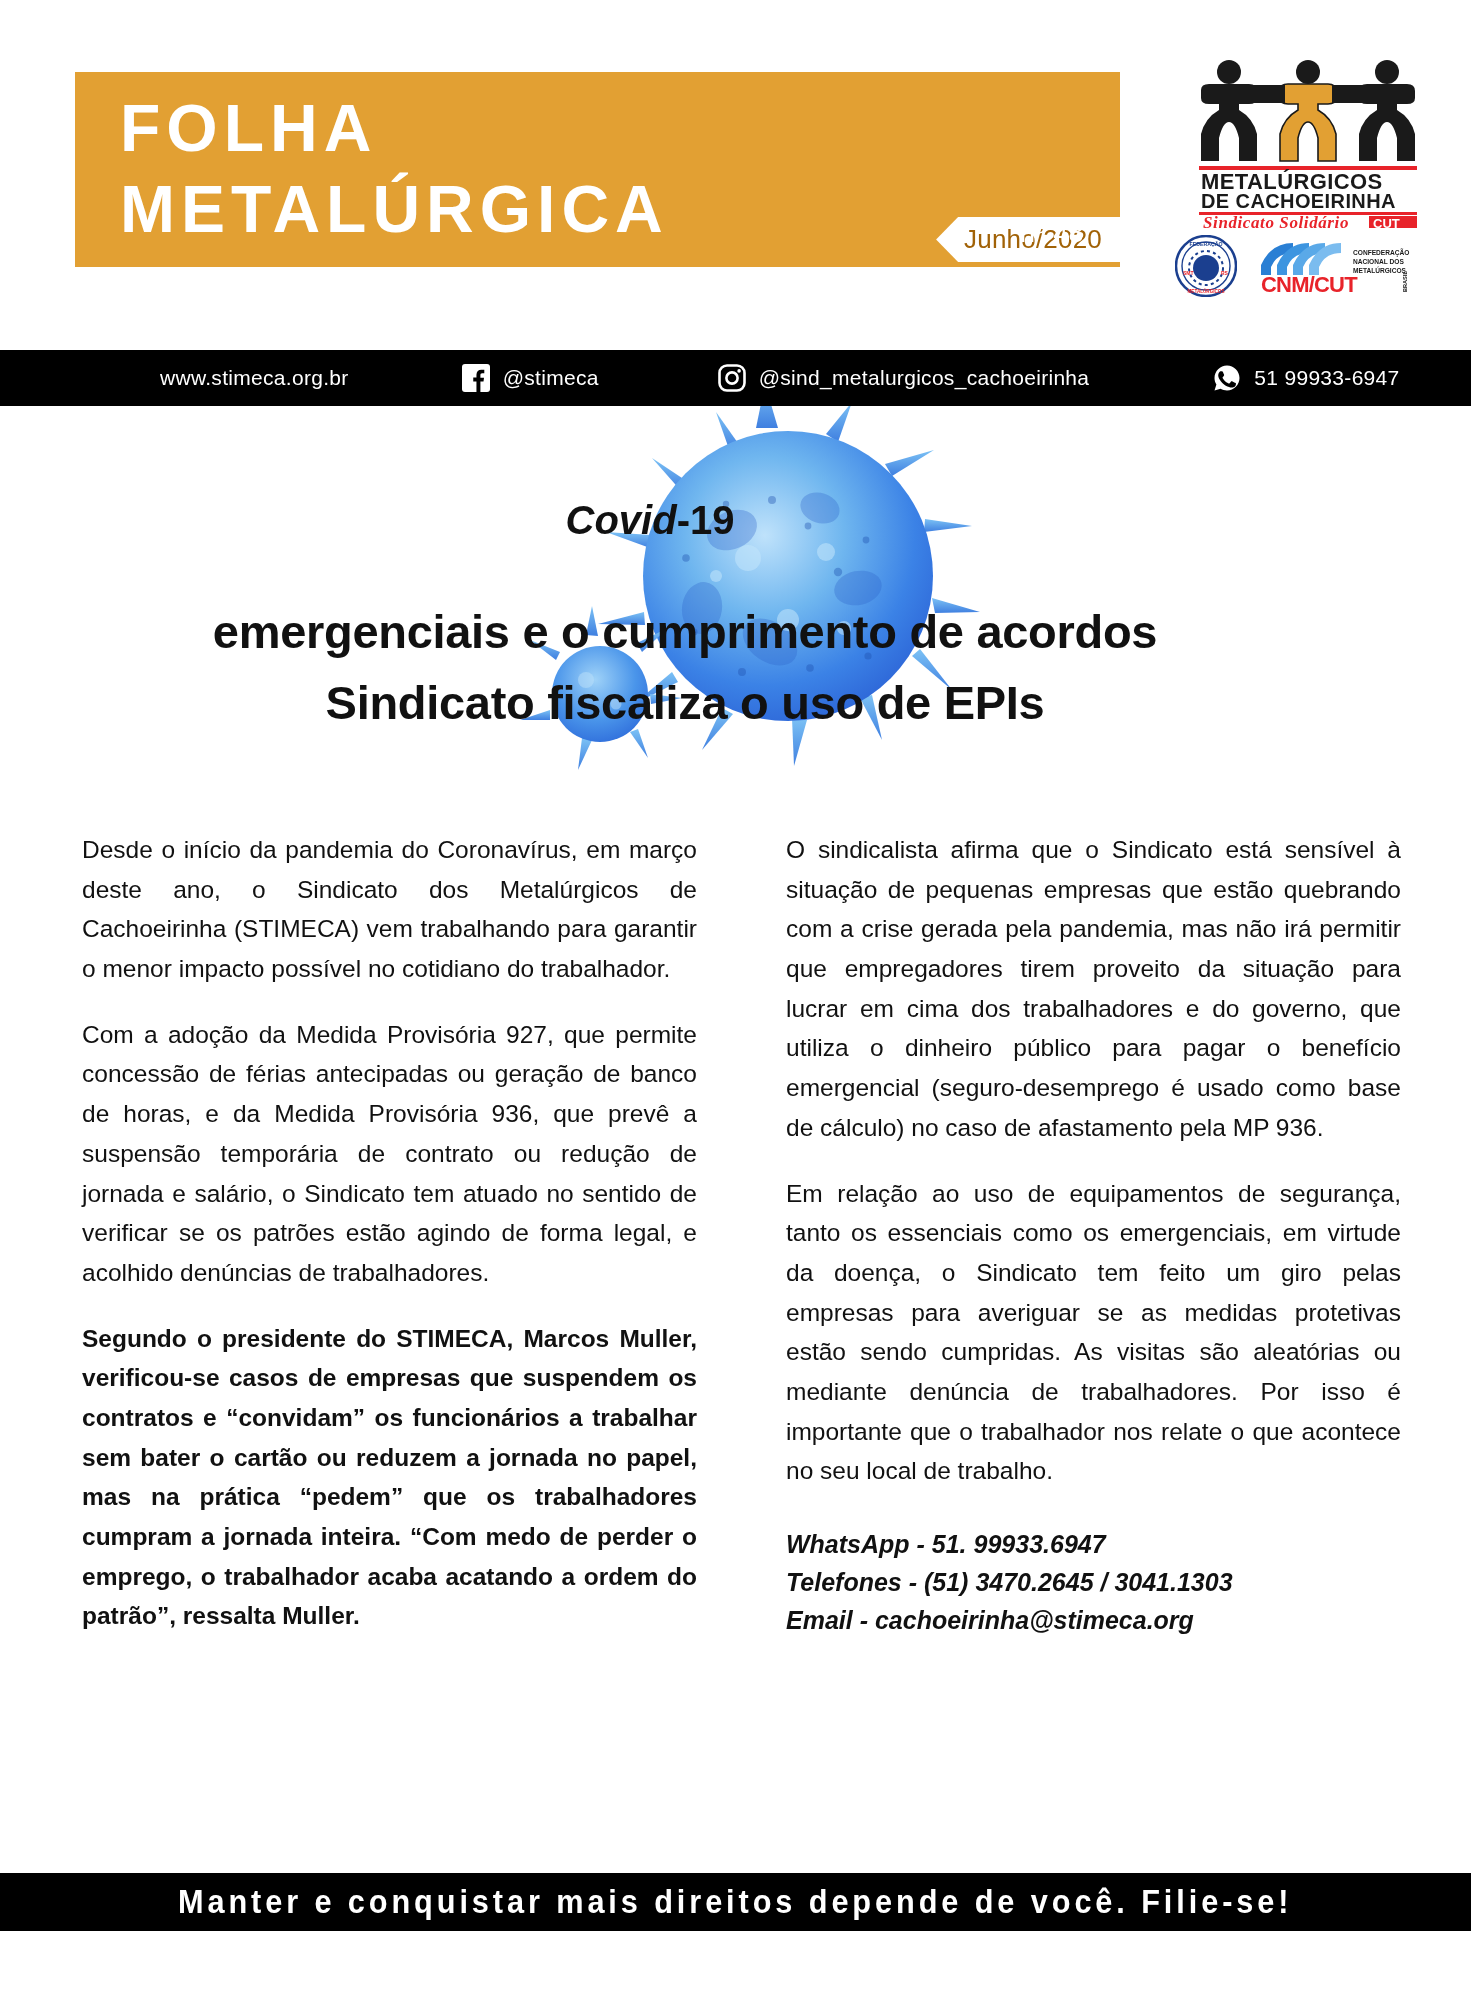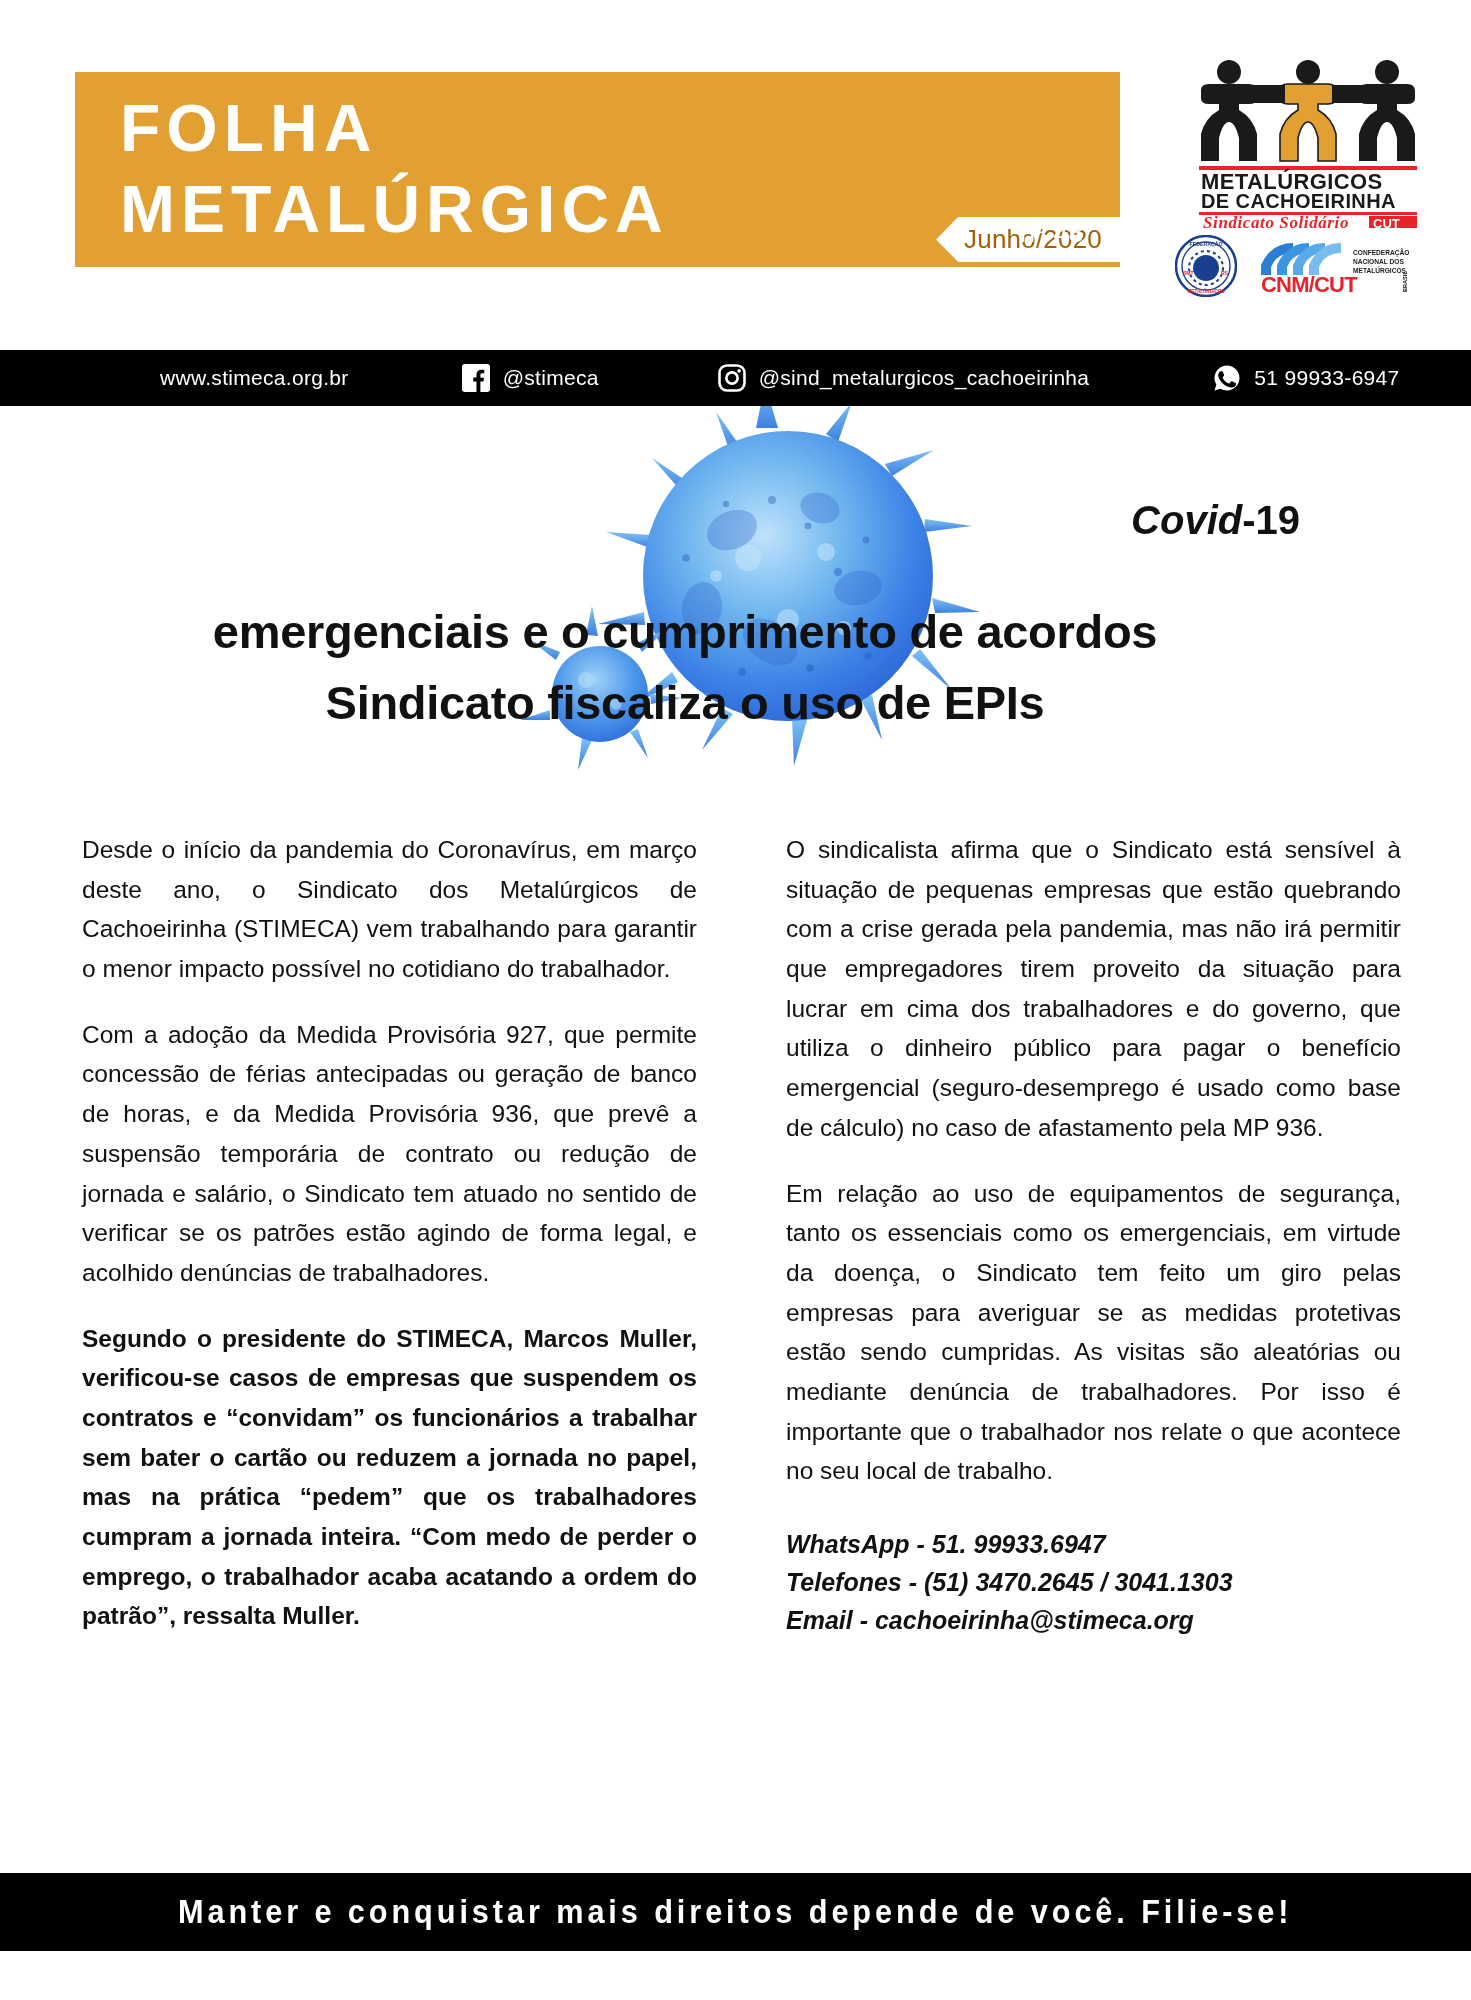--- a/index.html
+++ b/index.html
@@ -133,21 +133,21 @@
   .virus-img {
     position:absolute;
     left:520px; top:-26px;
     width:520px;
     height:420px;
   }
   .hero-kicker {
     position:absolute;
     left:0; top:92px;
     width:1300px;
-    text-align:right;
+    text-align:center;
     font-size:40px;
     font-weight:bold;
     color:#111111;
   }
   .hero-kicker i { font-style:italic; }
   .hero-headline {
     position:absolute;
     left:0; top:190px;
     width:1370px;
     text-align:center;
@@ -188,21 +188,21 @@
     text-align:left;
     color:#111111;
   }
   .contact-block div { white-space:nowrap; }
 
   
   .footer-banner {
     position:absolute;
     left:0; top:1873px;
     width:1471px;
-    height:78px;
+    height:58px;
     background:#000000;
     display:flex;
     align-items:center;
     justify-content:center;
   }
   .footer-text {
     color:#ffffff;
     font-size:33px;
     font-weight:bold;
     letter-spacing:4.2px;

